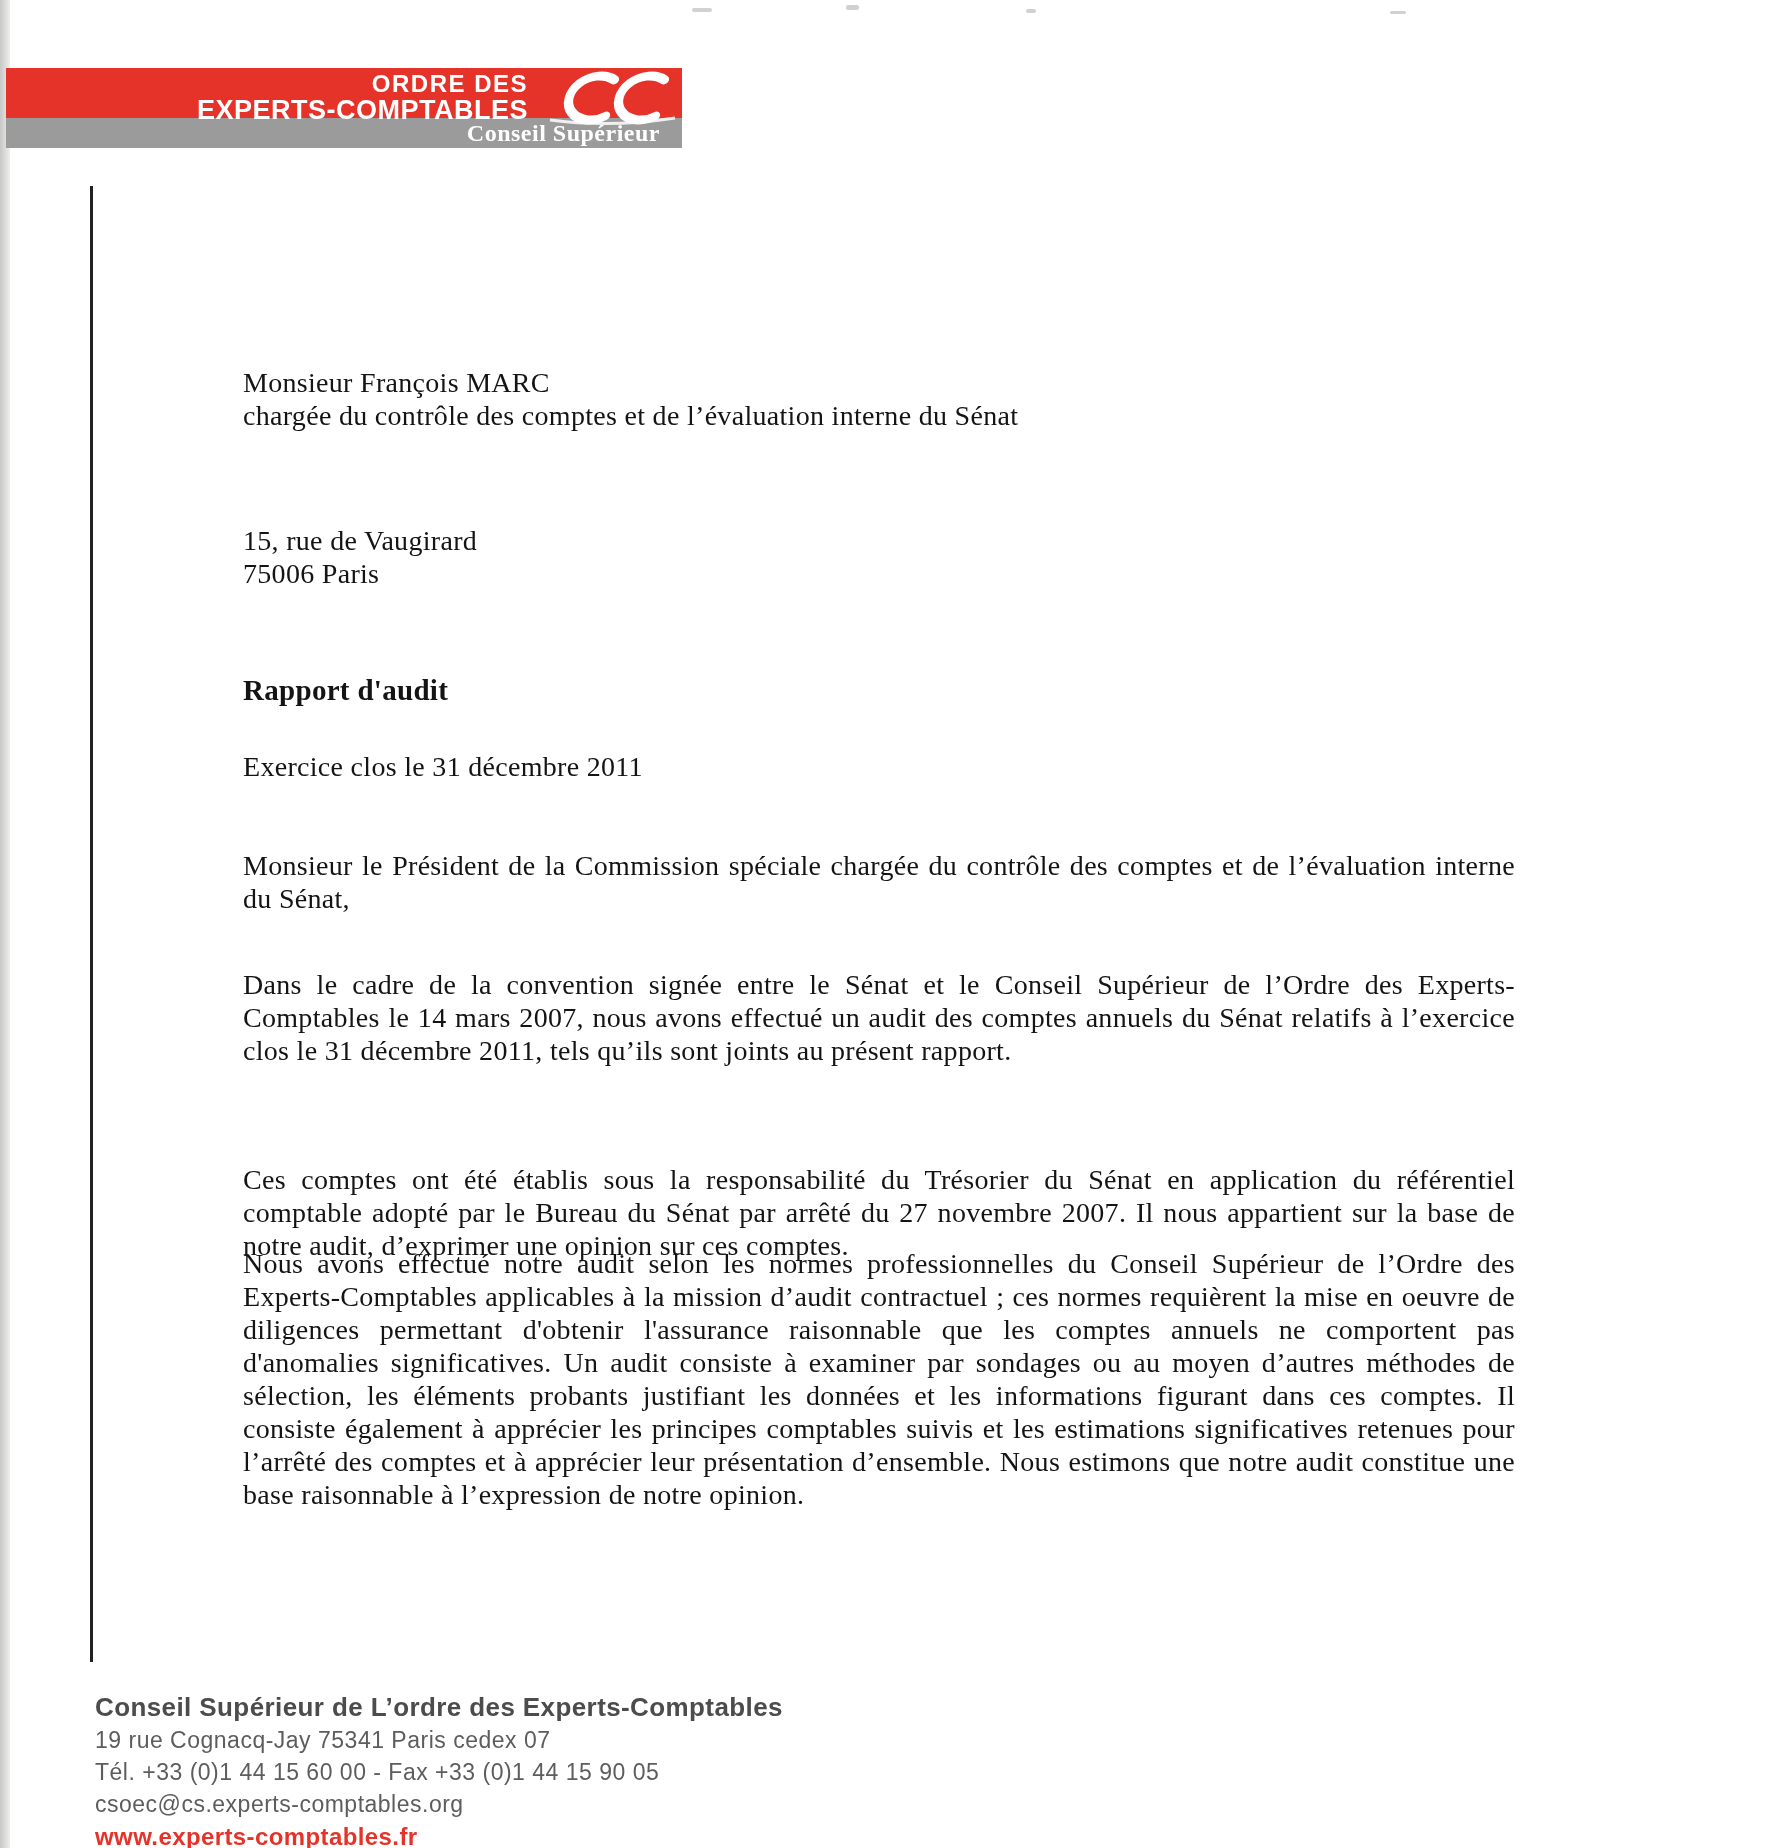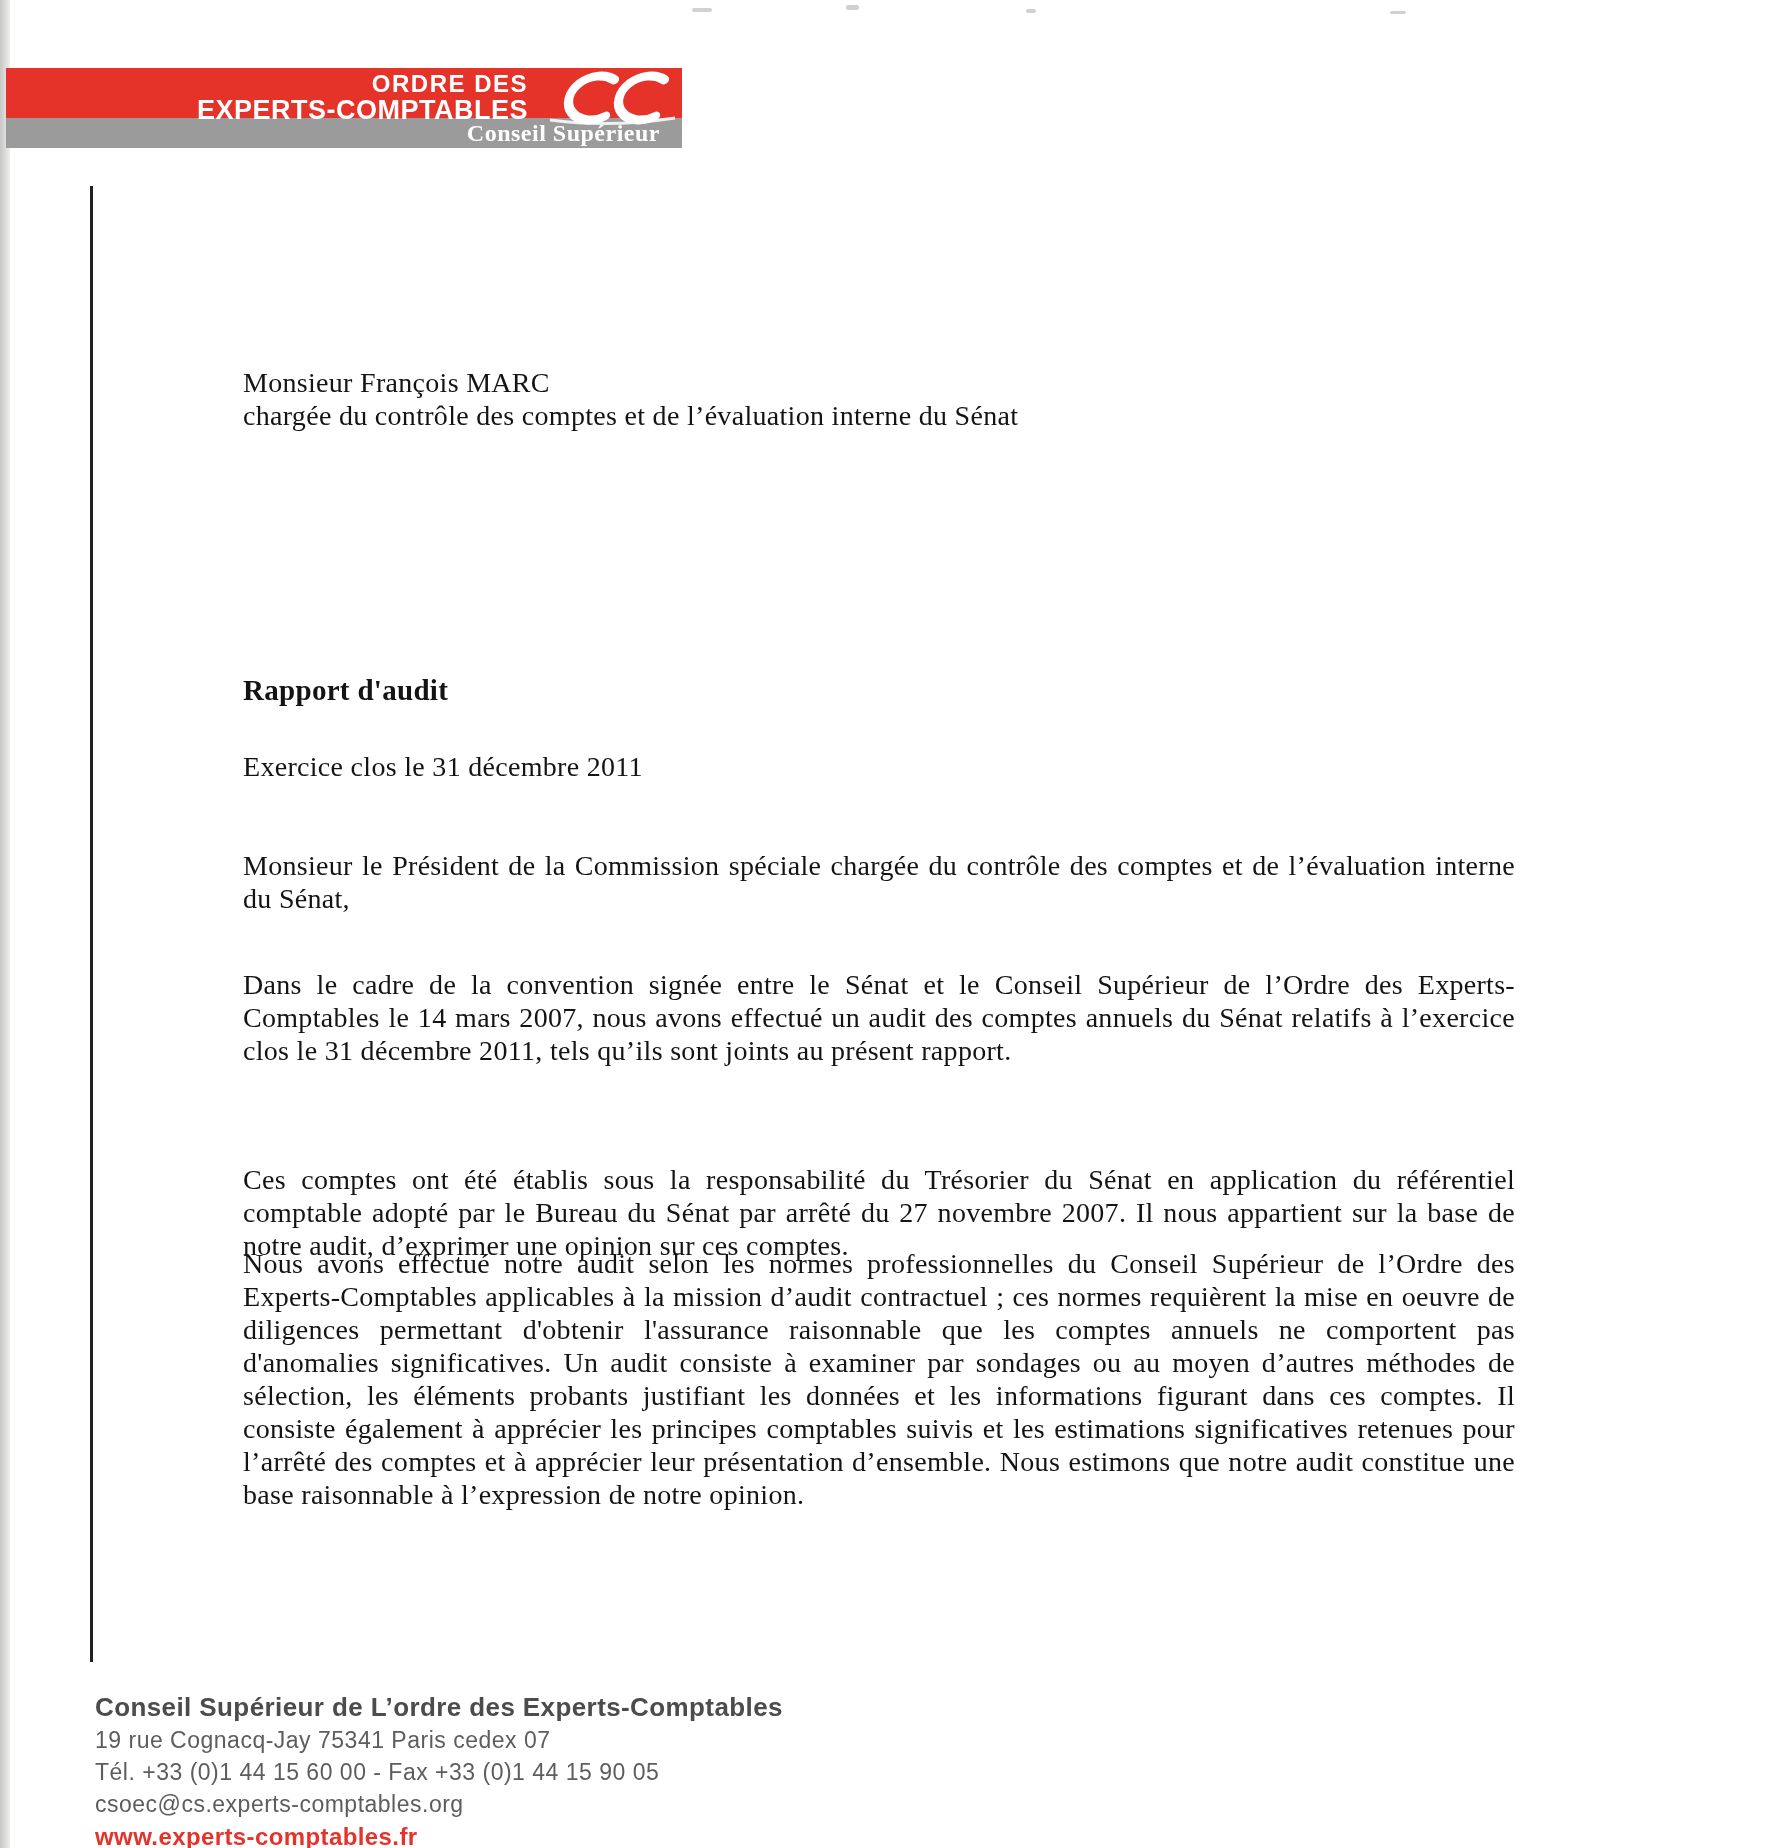--- a/index.html
+++ b/index.html
@@ -121,20 +121,24 @@
     <div class="logo-gray">Conseil Supérieur</div>
   </div>
 
   <div class="left-rule"></div>
 
   <div class="block recipient-block">
     <div>Monsieur François MARC</div>
     <div>chargée du contrôle des comptes et de l’évaluation interne du Sénat</div>
   </div>
 
+  <div class="block address-block">
+    <div>15, rue de Vaugirard</div>
+    <div>75006 Paris</div>
+  </div>
 
   <div class="block report-title">Rapport d'audit</div>
   <div class="block report-subject">Exercice clos le 31 décembre 2011</div>
 
   <div class="block salutation justified">Monsieur le Président de la Commission spéciale chargée du contrôle des comptes et de l’évaluation interne du Sénat,</div>
 
   <div class="block para-1 justified">Dans le cadre de la convention signée entre le Sénat et le Conseil Supérieur de l’Ordre des Experts-Comptables le 14 mars 2007, nous avons effectué un audit des comptes annuels du Sénat relatifs à l’exercice clos le 31 décembre 2011, tels qu’ils sont joints au présent rapport.</div>
   <div class="block para-2 justified">Ces comptes ont été établis sous la responsabilité du Trésorier du Sénat en application du référentiel comptable adopté par le Bureau du Sénat par arrêté du 27 novembre 2007. Il nous appartient sur la base de notre audit, d’exprimer une opinion sur ces comptes.</div>
   <div class="block para-3 justified">Nous avons effectué notre audit selon les normes professionnelles du Conseil Supérieur de l’Ordre des Experts-Comptables applicables à la mission d’audit contractuel ; ces normes requièrent la mise en oeuvre de diligences permettant d'obtenir l'assurance raisonnable que les comptes annuels ne comportent pas d'anomalies significatives. Un audit consiste à examiner par sondages ou au moyen d’autres méthodes de sélection, les éléments probants justifiant les données et les informations figurant dans ces comptes. Il consiste également à apprécier les principes comptables suivis et les estimations significatives retenues pour l’arrêté des comptes et à apprécier leur présentation d’ensemble. Nous estimons que notre audit constitue une base raisonnable à l’expression de notre opinion.</div>
 

